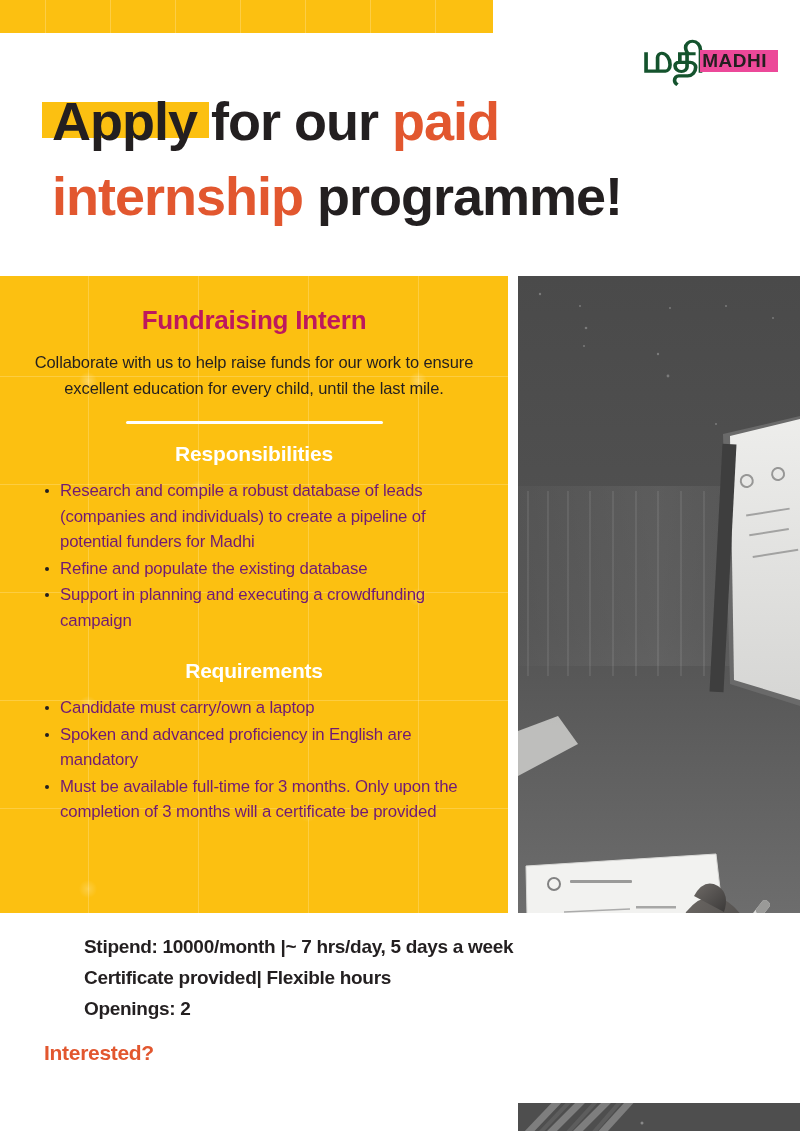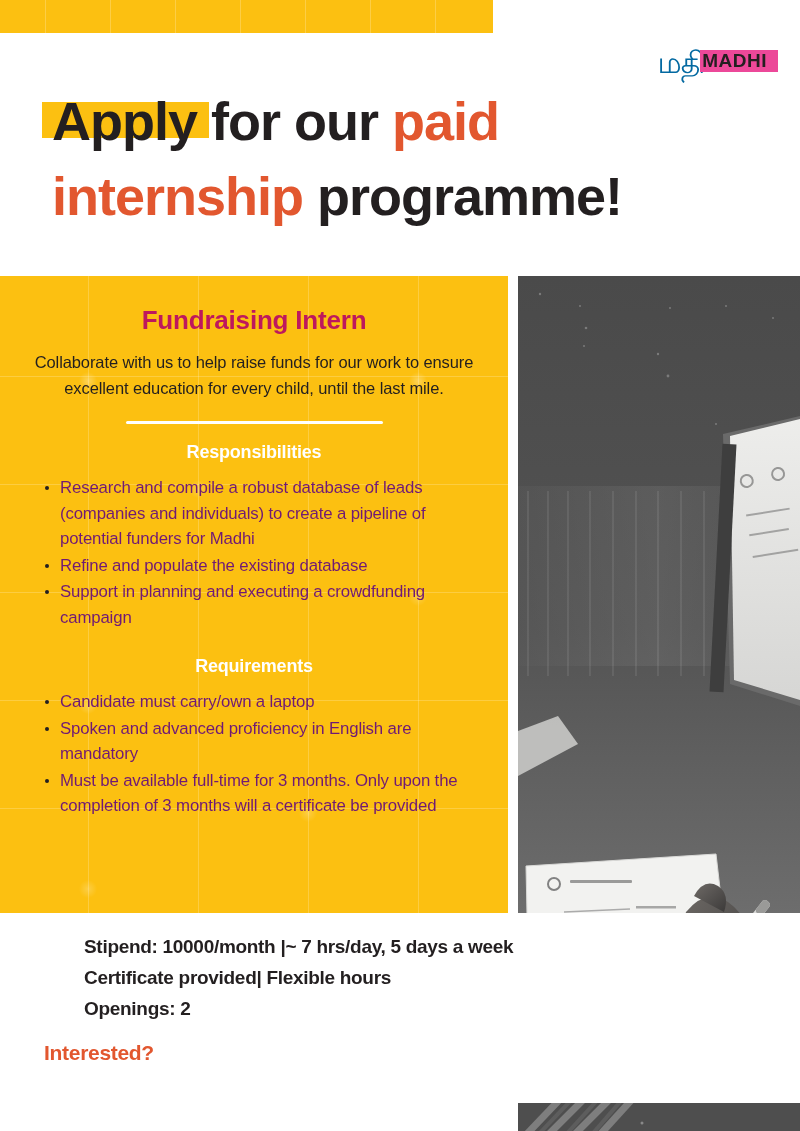--- a/index.html
+++ b/index.html
@@ -35,23 +35,23 @@
   
   .logo {
     position: absolute;
     right: 22px; top: 28px;
     display: flex;
     align-items: flex-end;
     height: 48px;
   }
   .logo-mark {
     font-family: "DejaVu Sans", sans-serif;
-    font-size: 30px;
-    font-weight: normal;
-    color: #0369a1;
+    font-size: 40px;
+    font-weight: bold;
+    color: #14532d;
     line-height: 1;
     letter-spacing: -1px;
     position: relative;
     top: 2px;
   }
   .logo-word {
     font-family: "Liberation Sans", sans-serif;
     font-size: 19px;
     font-weight: bold;
     letter-spacing: .5px;
@@ -150,21 +150,21 @@
   .divider {
     width: 257px;
     height: 3px;
     background: #ffffff;
     margin: 20px auto 0;
     border-radius: 2px;
   }
   .section-head {
     text-align: center;
     color: #ffffff;
-    font-size: 18px;
+    font-size: 21px;
     font-weight: bold;
     margin-top: 18px;
     letter-spacing: -.2px;
   }
   .section-head.req { margin-top: 26px; }
 
   ul.bullets {
     list-style: none;
     margin: 12px 0 0 0;
     padding: 0 6px 0 14px;

